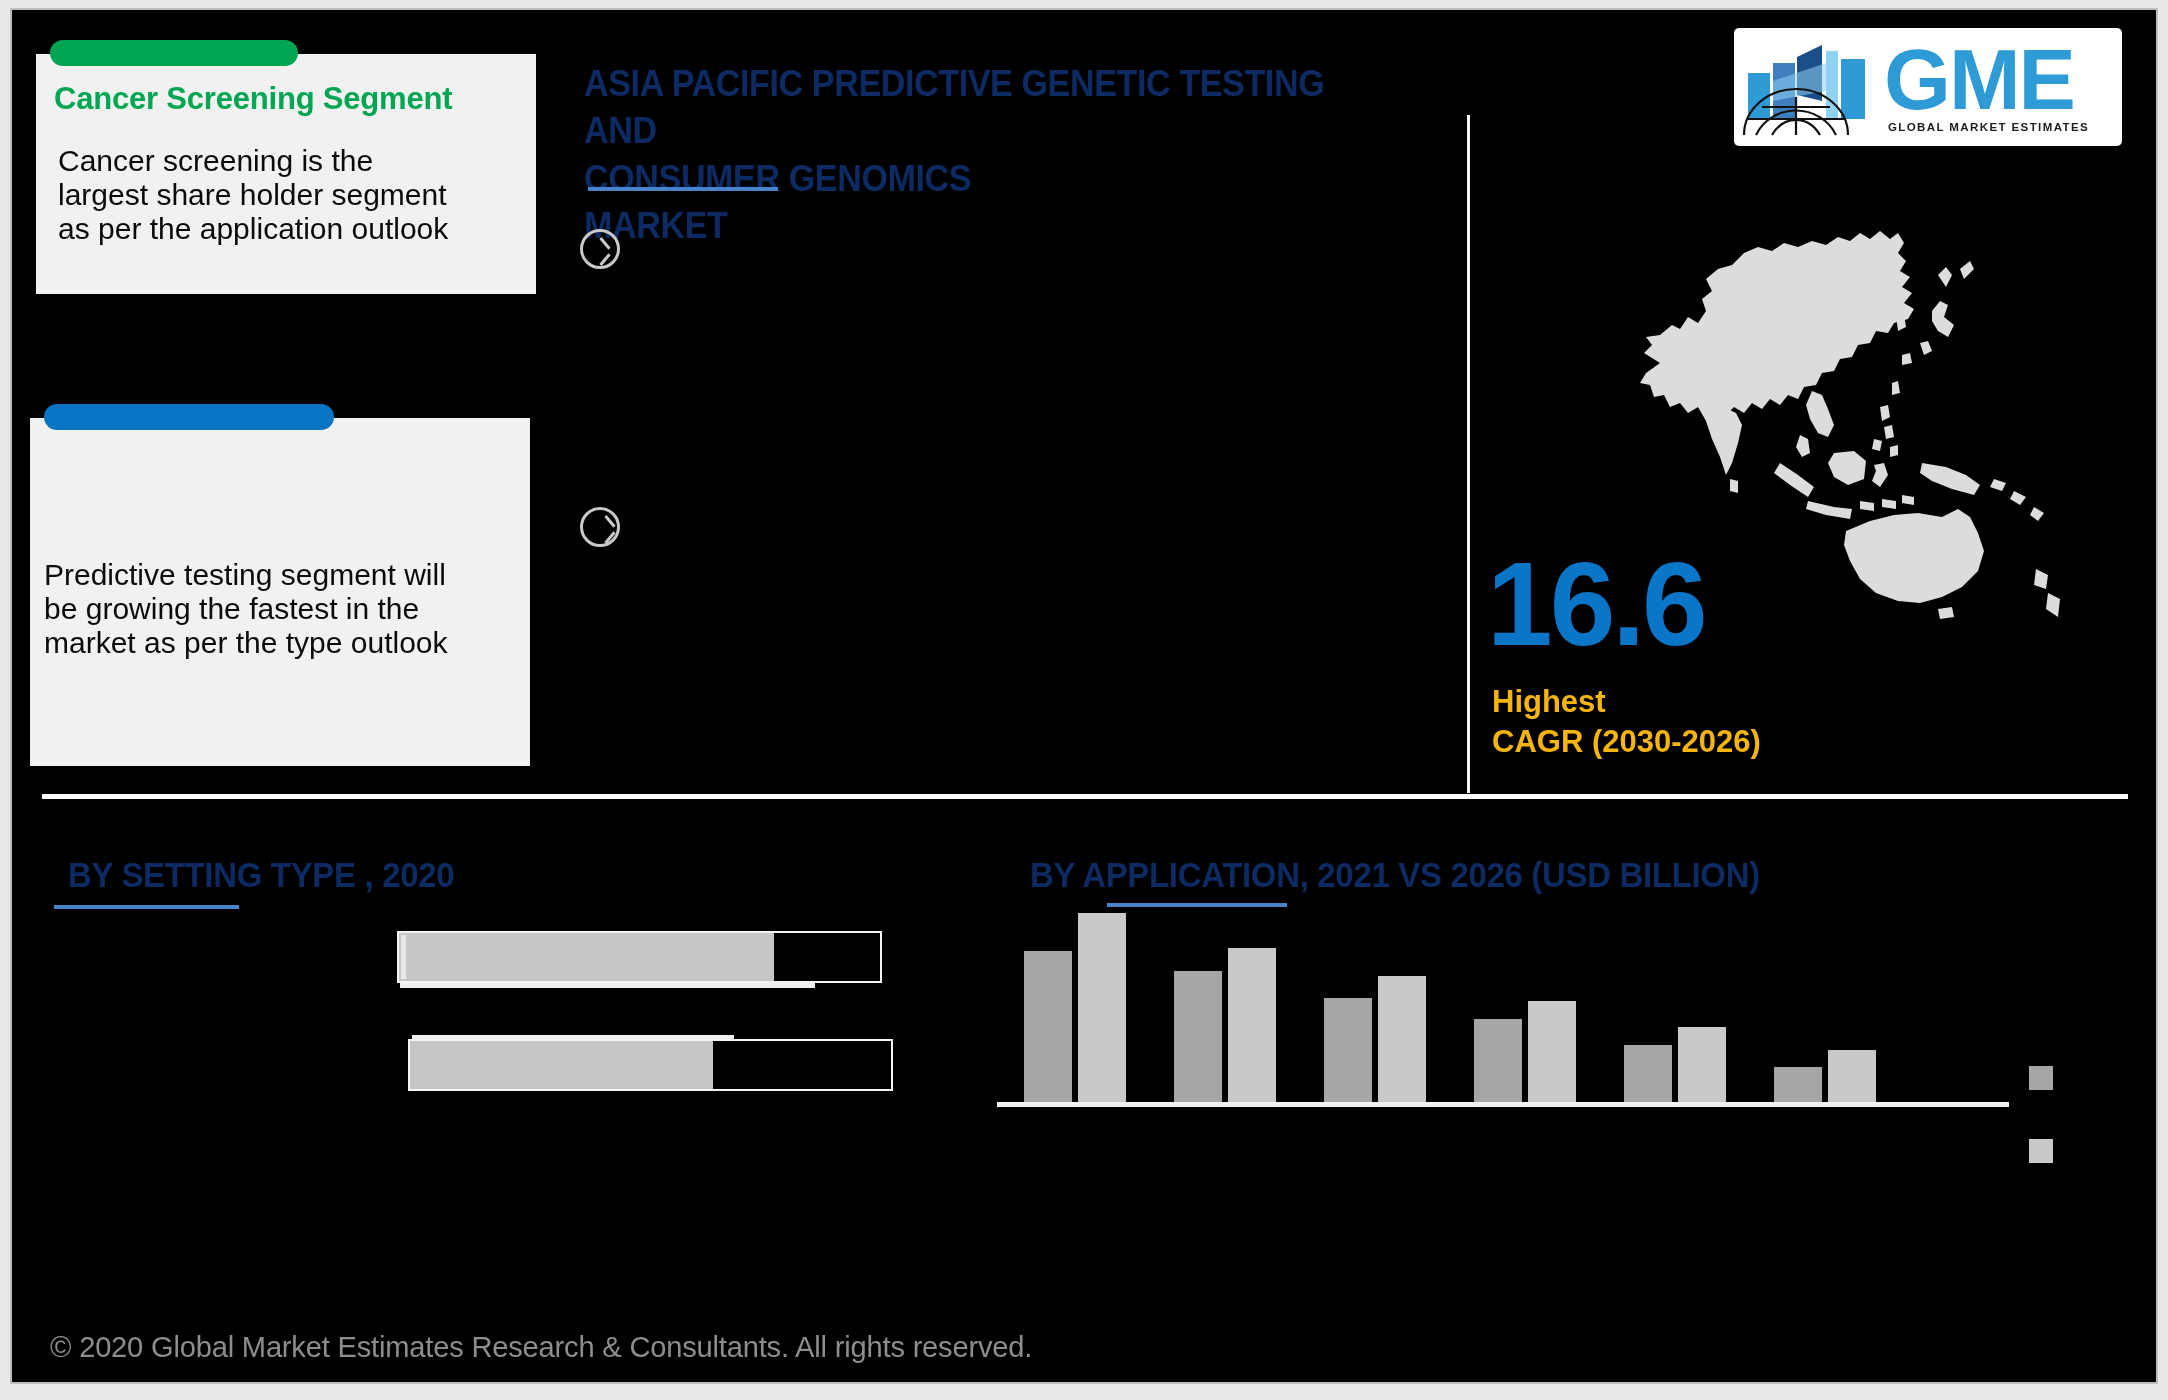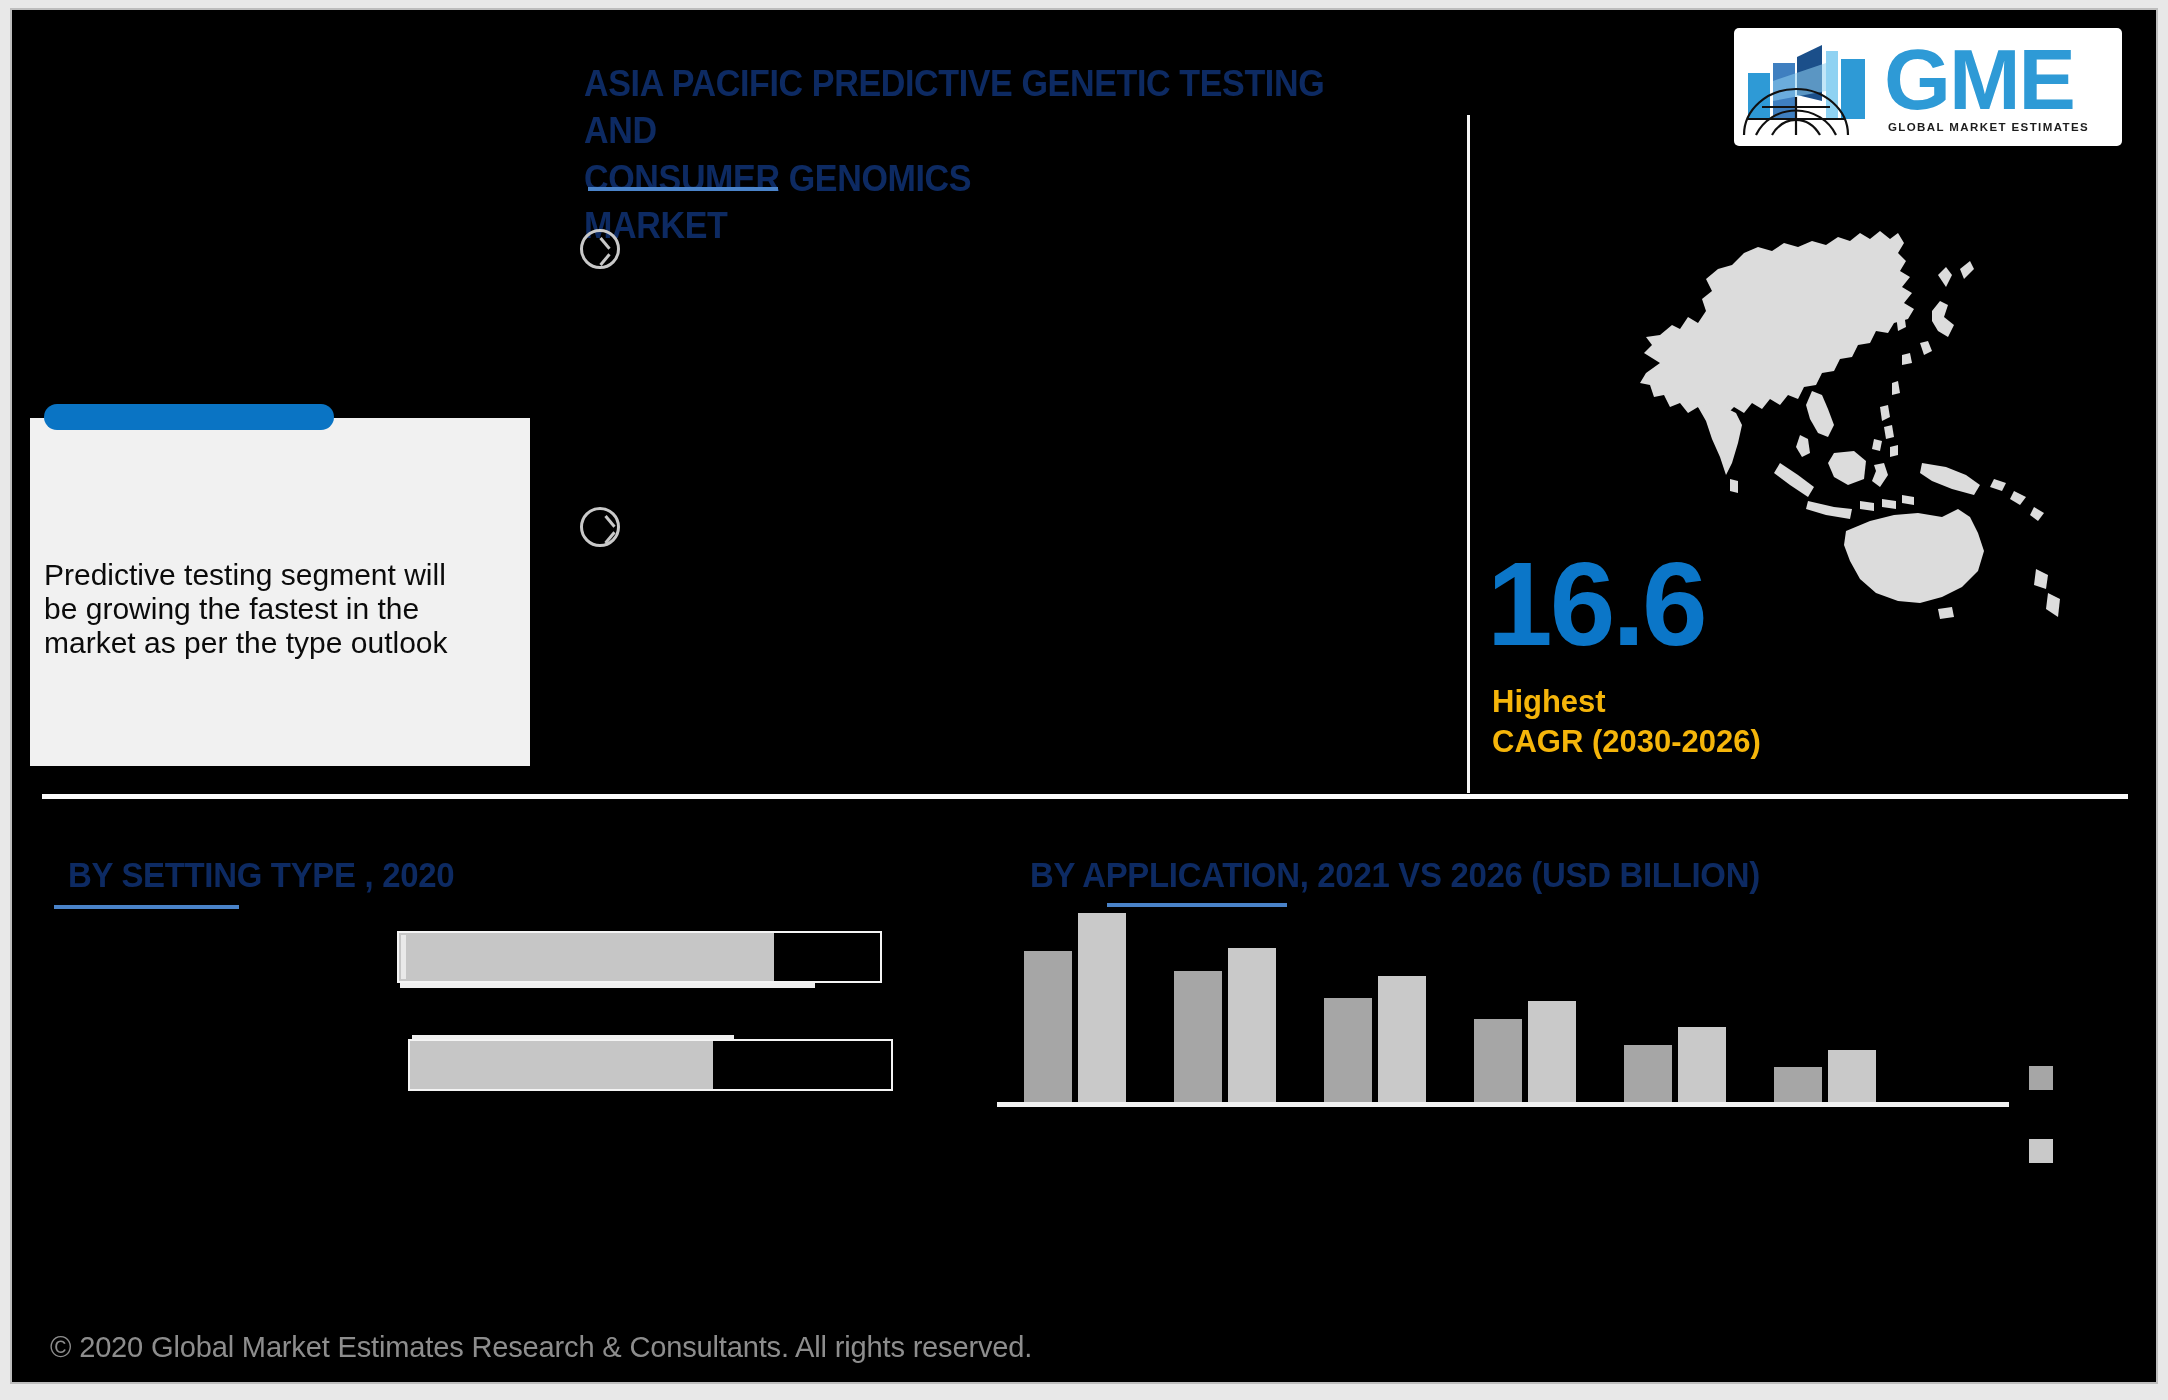--- a/index.html
+++ b/index.html
@@ -235,20 +235,25 @@
 <body>
 
 <div id="stage">
   <div id="canvas">
 
     <div id="title">ASIA PACIFIC  PREDICTIVE GENETIC TESTING AND
 CONSUMER GENOMICS
 MARKET</div>
     <div id="title-underline"></div>
 
+    <div class="card" id="card-cancer">
+      <div class="pill"></div>
+      <h3>Cancer Screening Segment</h3>
+      <p>Cancer screening is the largest share holder segment as per the application outlook</p>
+    </div>
     <div class="chev" id="chev-top"></div>
 
     <div class="card" id="card-predictive">
       <div class="pill"></div>
       <p>Predictive testing segment will be growing the fastest in the market as per the type outlook</p>
     </div>
     <div class="chev chev2" id="chev-bottom"></div>
 
     <div id="v-divider"></div>
     <div id="h-divider"></div>

